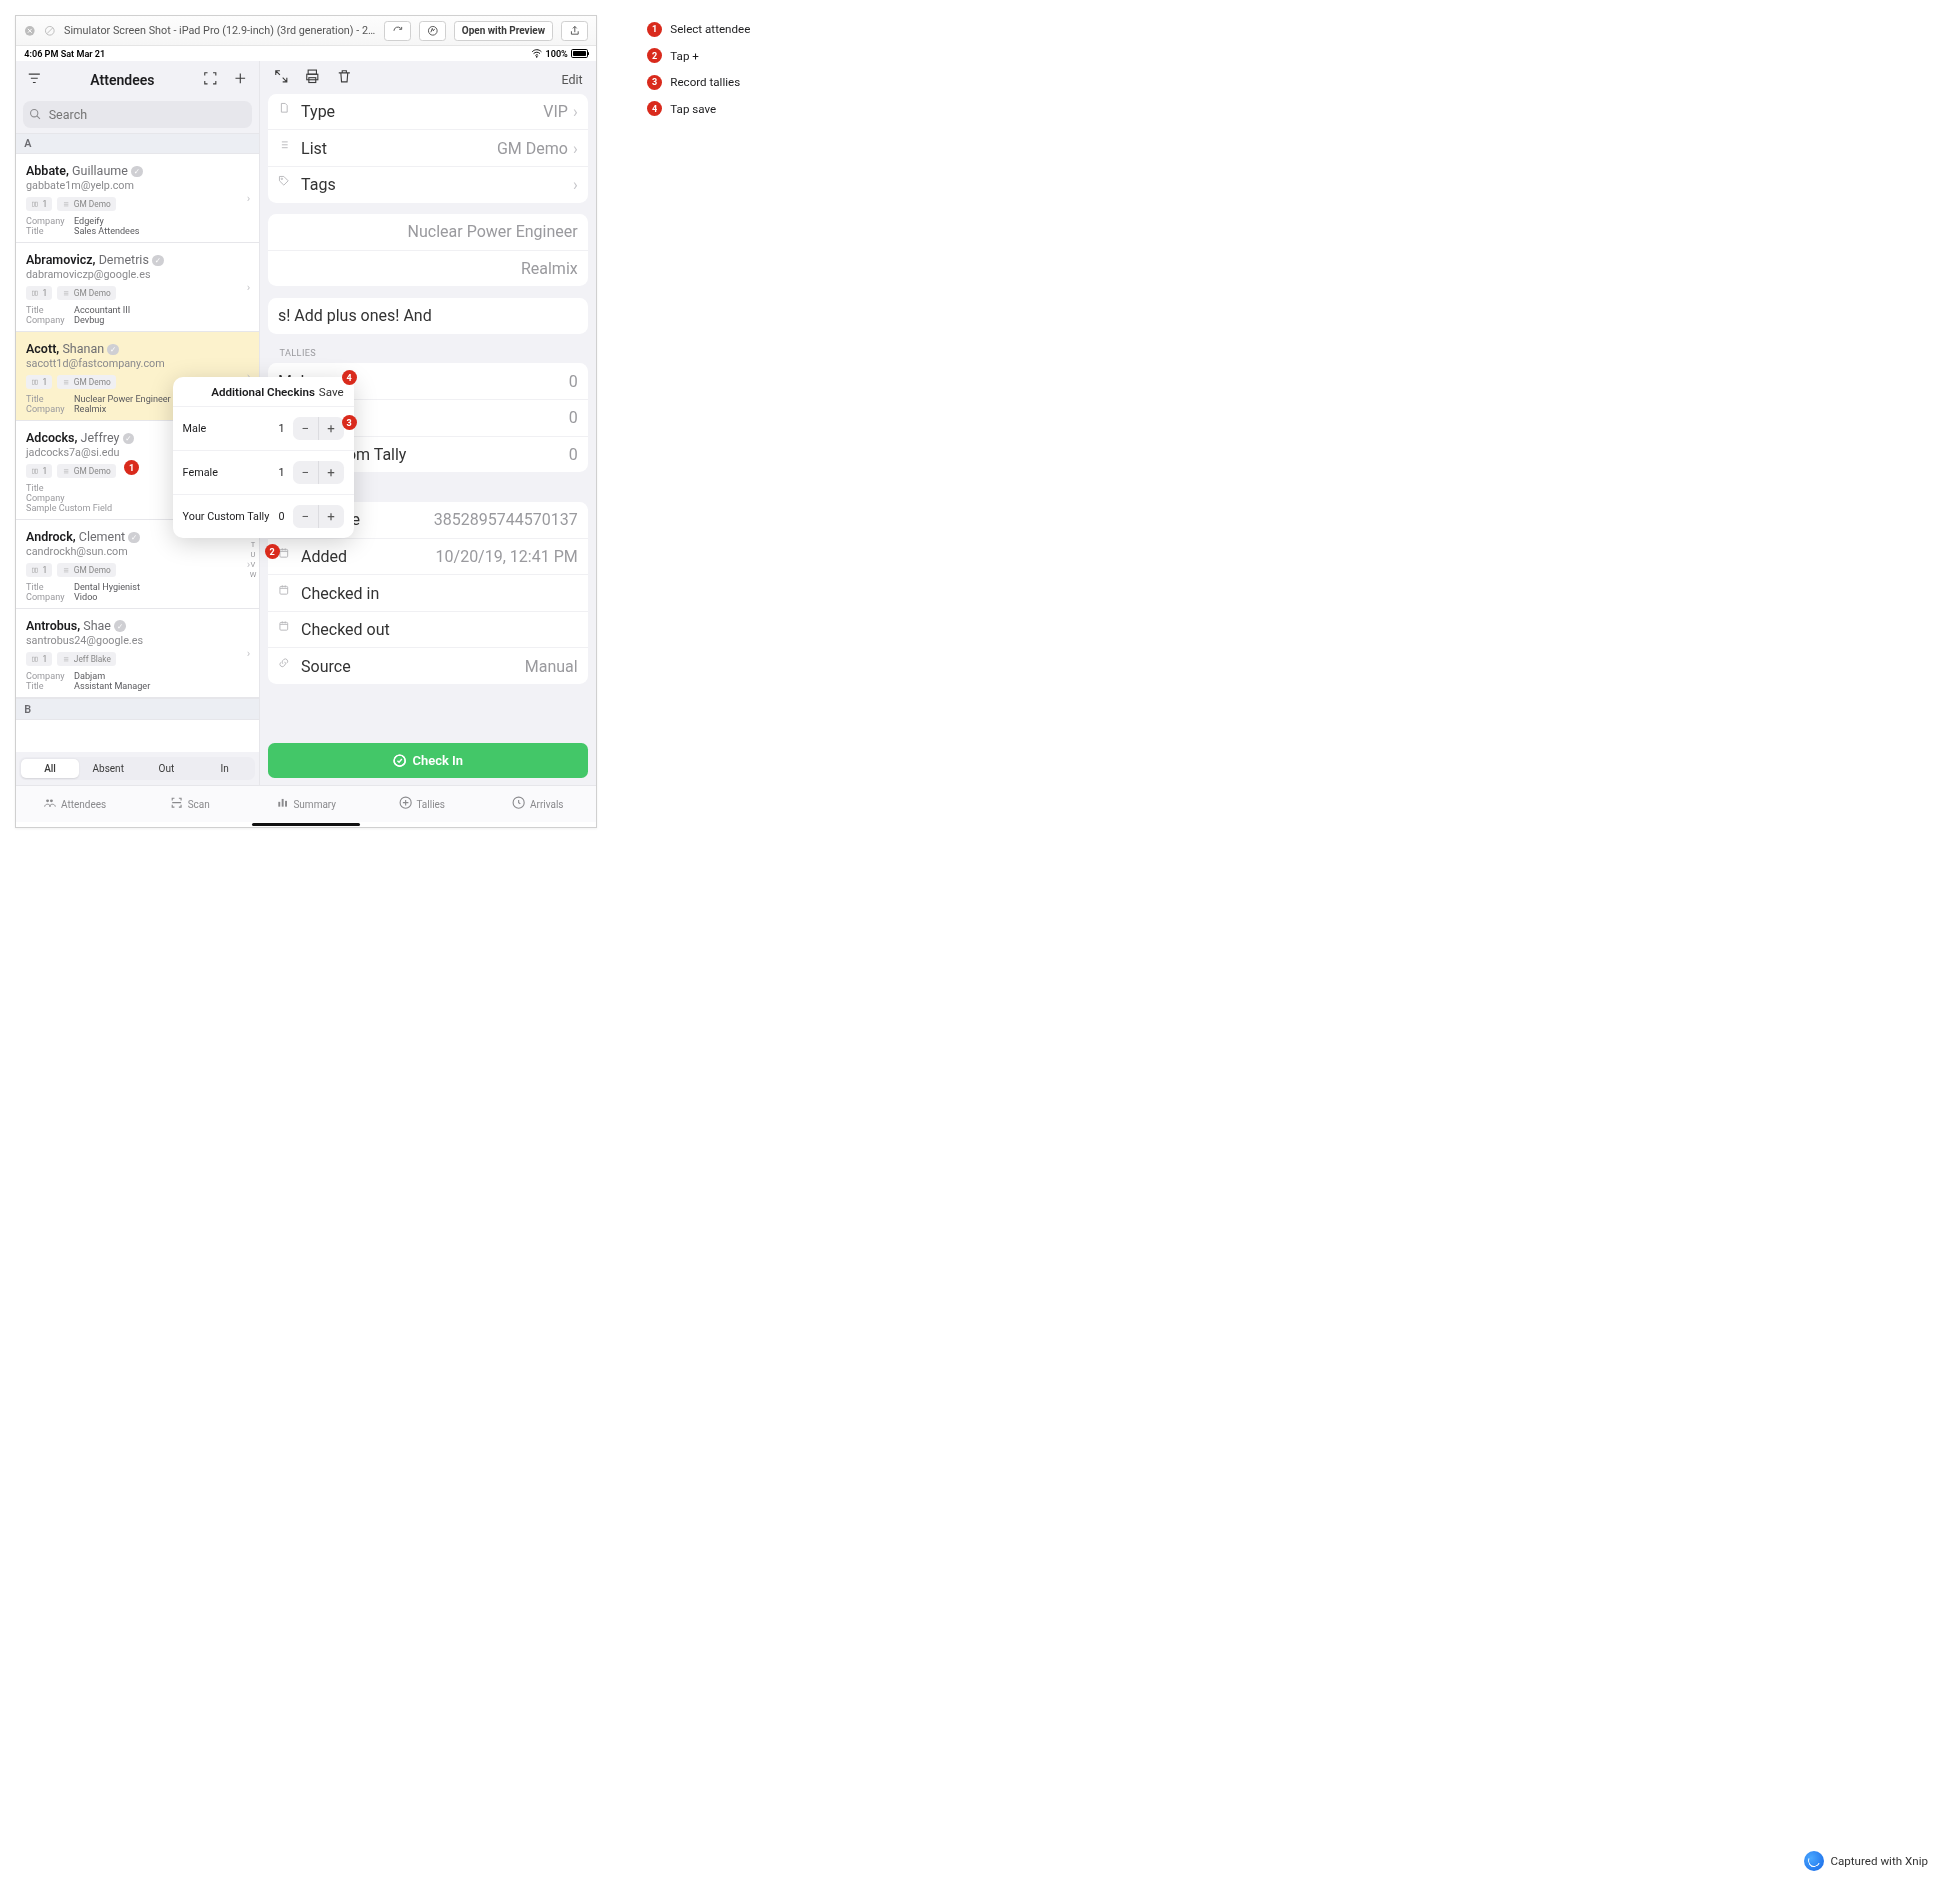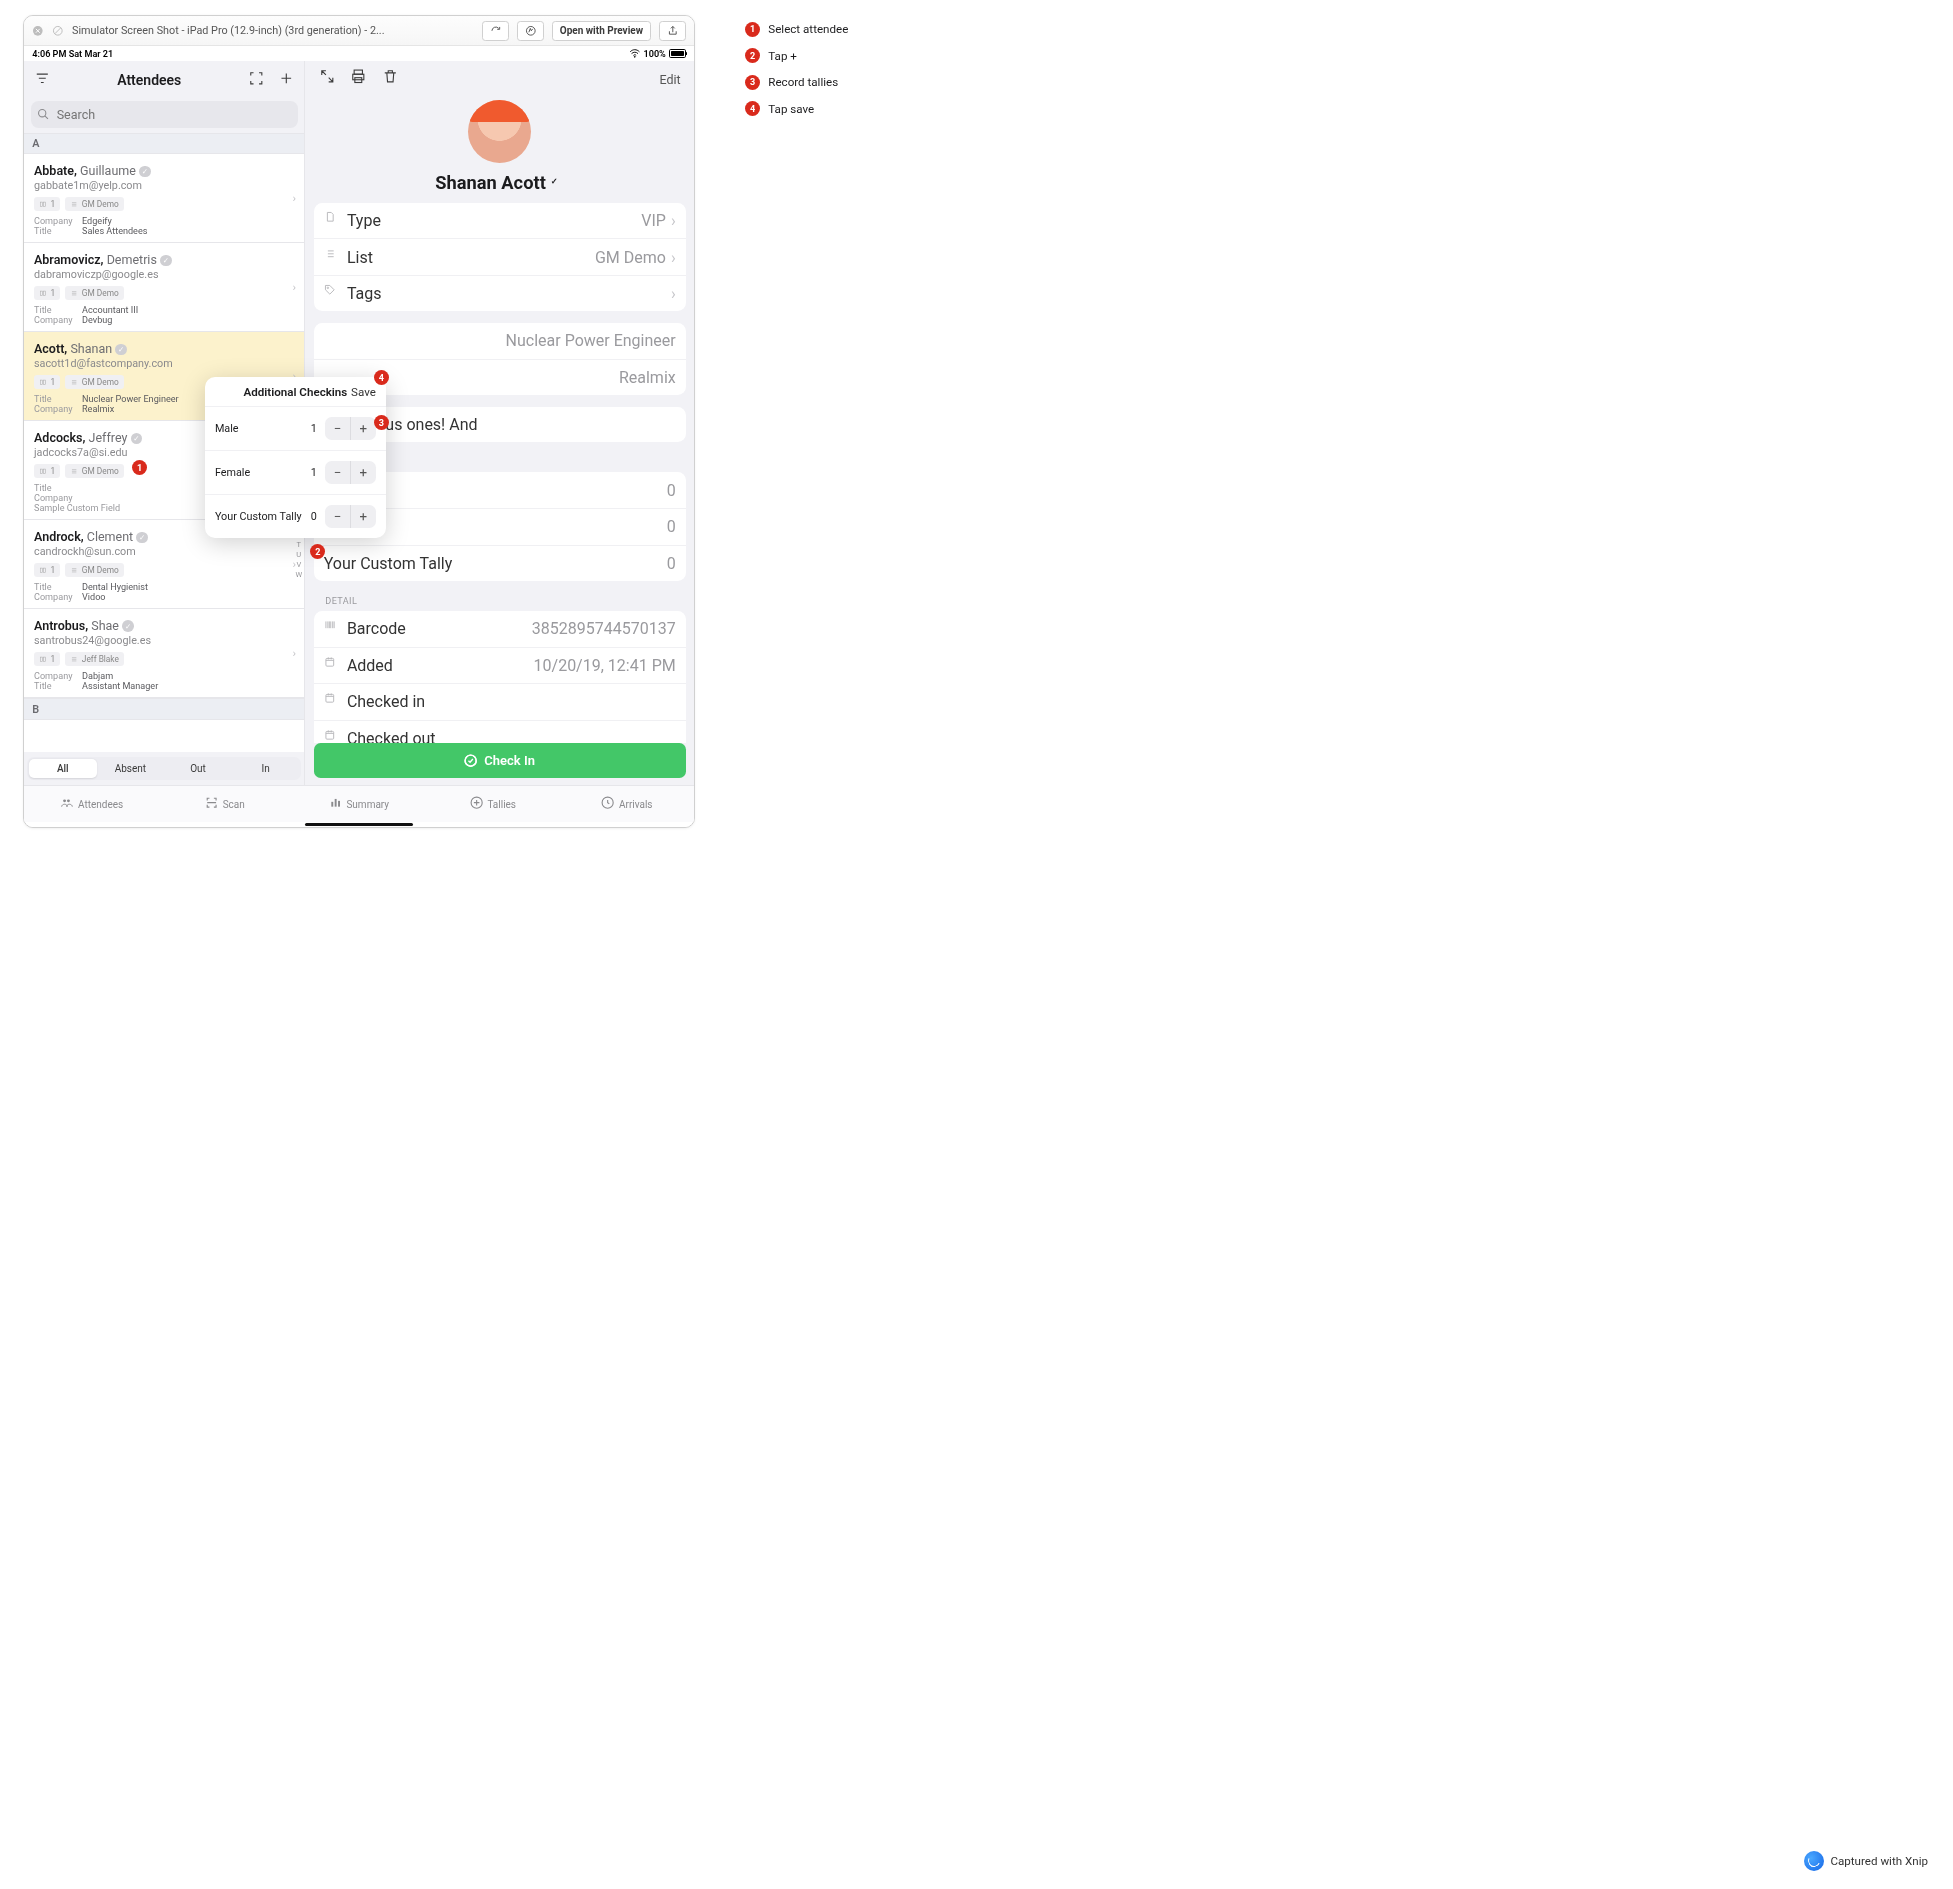--- a/index.html
+++ b/index.html
@@ -11,21 +11,21 @@
     --accent:#43c768;
     --highlight:#fcf2cc;
     --red:#d92a1c;
   }
   *{box-sizing:border-box;font-family:-apple-system,BlinkMacSystemFont,"Segoe UI",Roboto,Helvetica,Arial,sans-serif;}
   body{margin:0;background:#fff;color:var(--text);font-size:10.8px;}
   .canvas{padding:15px;}
   .layout{display:flex;align-items:flex-start;gap:50px;}
 
   
-  .window{width:672px;border:0.8px solid #d0d0d0;border-radius:10px;box-shadow:0 0.8px 2.5px rgba(0,0,0,0.06);overflow:hidden;background:#fff;position:relative;margin-left:8px;}
+  .window{width:582px;border:0.8px solid #d0d0d0;border-radius:0;box-shadow:0 0.8px 2.5px rgba(0,0,0,0.06);overflow:hidden;background:#fff;position:relative;}
   .mac-toolbar{height:30px;display:flex;align-items:center;gap:8.3px;padding:0 8.3px;border-bottom:0.8px solid #e5e5e5;background:linear-gradient(#fdfdfd,#f6f6f6);font-size:10.8px;color:#555;}
   .mac-toolbar .tlbtn{width:11.6px;height:11.6px;color:#b0b0b0;}
   .mac-toolbar .title{flex:1;white-space:nowrap;overflow:hidden;text-overflow:ellipsis;}
   .mac-toolbar .sqbtn{border:0.8px solid #d0d0d0;border-radius:3.3px;height:20px;min-width:23px;padding:0 6.6px;display:flex;align-items:center;justify-content:center;background:#fff;color:#3a3a3a;}
 
   
   .ipad{background:#fff;display:flex;flex-direction:column;height:781px;}
   .statusbar{height:15px;display:flex;align-items:center;justify-content:space-between;font-size:9.1px;padding:0 8.3px;font-weight:600;color:#000;}
   .statusbar .rs{display:flex;align-items:center;gap:3.3px;}
   .battery{width:16.6px;height:8.3px;border:0.8px solid #000;border-radius:1.7px;position:relative;}
@@ -365,27 +365,20 @@
               <span><svg class="icon" viewBox="0 0 24 24">
                       <rect x="6" y="3" width="12" height="6"></rect>
                       <rect x="4" y="9" width="16" height="8"></rect>
                       <rect x="7" y="14" width="10" height="7"></rect>
                     </svg></span>
               <span><svg class="icon" viewBox="0 0 24 24">
                       <path d="M4 7h16M9 7V4h6v3M7 7l1 13h8l1-13"></path>
                     </svg></span>
             </div>
             <span class="edit">Edit</span>
-          </div>
-          <div class="profile">
-            <div class="avatar"></div>
-            <div class="p-name">
-              <span>Shanan Acott</span>
-              <span class="verified">✓</span>
-            </div>
           </div>
           <div class="scroll">
             <div class="card" id="info-card">
                   <div class="crow">
                     <span class="ci">
                       <svg width="11.6" height="11.6" viewBox="0 0 24 24" fill="none" stroke="#b8b8bc" stroke-width="2">
                         <path d="M7 3h8l4 4v14H7z"></path>
                       </svg>
                     </span>
                     <span class="clabel">Type</span>

